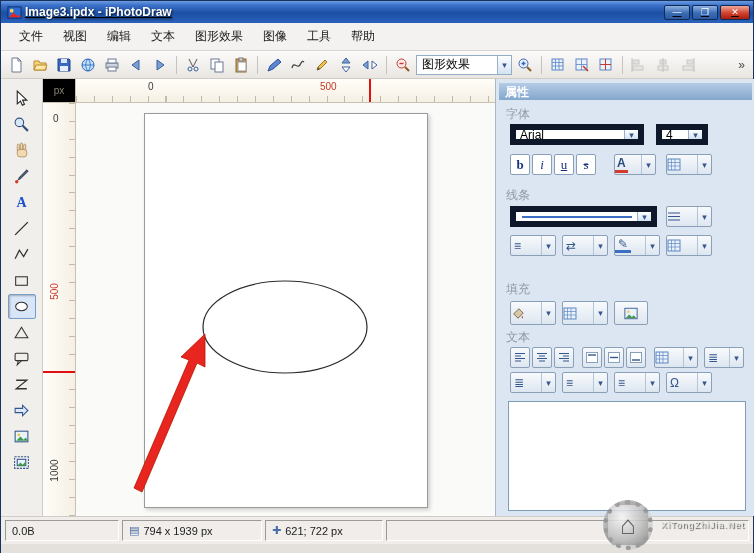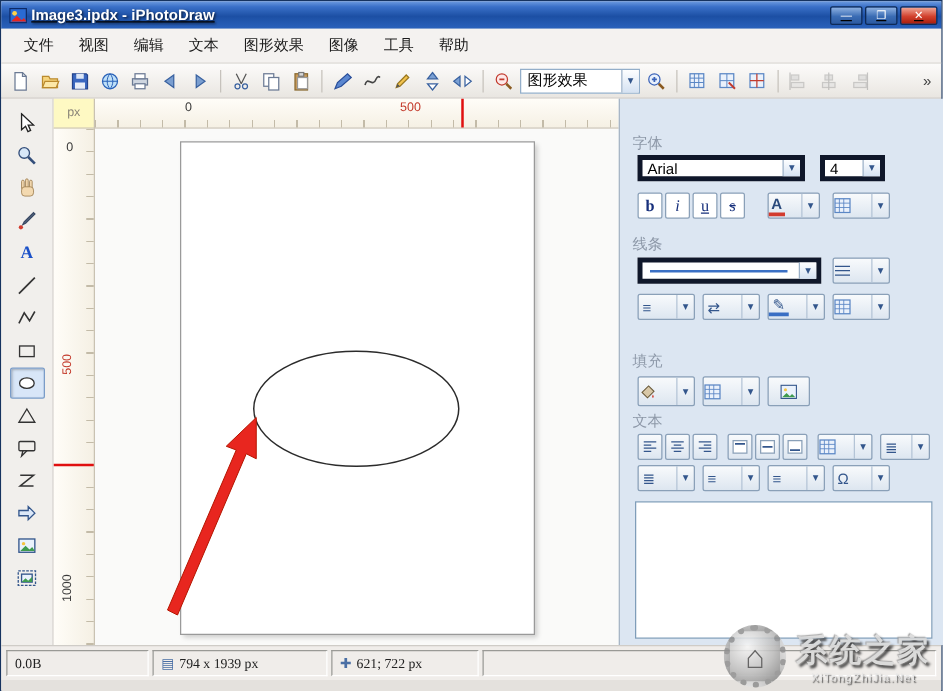--- a/index.html
+++ b/index.html
@@ -50,21 +50,21 @@
   .tool svg { width:17px; height:17px; }
   .tool.selected { background:#d8e6f8; border:1px solid #7a9cc8;
     box-shadow:inset 1px 1px 2px rgba(0,0,0,.25); }
   .tool .tool-letter { font-size:14px; font-weight:bold; color:#1a50c8;
     font-family:"Liberation Serif","DejaVu Serif",serif; }
 
   
   .canvas-region { position:absolute; left:42px; top:78px; width:452px; height:437px;
     background:#f1efec; }
   .ruler-corner { position:absolute; left:0; top:0; width:33px; height:24px;
-    background:#fef9c3; border-right:1px solid #c9c2b2; border-bottom:1px solid #c9c2b2;
+    background:#000000; border-right:1px solid #c9c2b2; border-bottom:1px solid #c9c2b2;
     font-size:10px; color:#8a8578; display:flex; align-items:center; justify-content:center; }
   .h-ruler { position:absolute; left:33px; top:0; right:0; height:24px;
     background:linear-gradient(#fffdf8,#f5f0e4); border-bottom:1px solid #c9c2b2; }
   .h-ruler::after { content:""; position:absolute; left:0; right:0; bottom:0; height:6px;
     background:repeating-linear-gradient(90deg,#c3bba8 0 1px,transparent 1px 17.9px); }
   .v-ruler { position:absolute; left:0; top:24px; width:33px; bottom:0;
     background:linear-gradient(90deg,#fffdf8,#f5f0e4); border-right:1px solid #c9c2b2; }
   .v-ruler::after { content:""; position:absolute; top:0; bottom:0; right:0; width:6px;
     background:repeating-linear-gradient(180deg,#c3bba8 0 1px,transparent 1px 17.9px); }
   .ruler-label { position:absolute; font-size:10px; color:#3a3a3a; }
@@ -80,42 +80,42 @@
     background:#fff; border:1px solid #9a9a9a; box-shadow:2px 2px 4px rgba(0,0,0,.18); }
   .shapes-svg { position:absolute; left:0; top:0; width:419px; height:413px; }
 
   
   .props { position:absolute; left:494px; top:78px; width:260px; height:437px;
     background:#dce6f2; border-left:1px solid #a8b6c6; }
   .props-header { position:absolute; left:3px; top:4px; right:3px; height:17px;
     background:linear-gradient(#b4cbe6,#84a7cc); color:#fff; font-weight:bold;
     font-size:12px; padding:1px 0 0 6px; }
   .section-label { position:absolute; left:10px; font-size:12px; color:#8d98a8; }
-  .combo { position:absolute; height:21px; background:#fff; border:4px solid #0f172a;
+  .combo { position:absolute; height:21px; background:#fff; border:6px solid #0f172a;
     display:flex; align-items:center; font-size:12px; padding-left:4px; }
   .combo-arrow { width:14px; height:100%; margin-left:auto; flex:0 0 auto;
     background:linear-gradient(#fdfeff,#d5e2f2); border-left:1px solid #9ab0c8;
     color:#33568c; font-size:9px; display:flex; align-items:center; justify-content:center; }
   .sbtn { position:absolute; height:21px; background:linear-gradient(#f8fafc,#dde6f0);
     border:1px solid #8aa0b8; border-radius:2px; display:flex; align-items:center;
     justify-content:center; font-size:12px; color:#2a4a7c; }
   .sbtn .combo-arrow { background:transparent; border-left:1px solid #b4c4d6; }
   .sbtn svg { width:14px; height:13px; }
   .fmt-btn { position:absolute; width:20px; height:21px; background:#fff;
     border:1px solid #8aa0b8; border-radius:2px; text-align:center;
     font-family:"Liberation Serif","DejaVu Serif",serif; font-size:13px;
     color:#17307c; line-height:19px; }
   .line-sample { width:110px; height:0; border-top:2px solid #3a6fc4; margin-left:2px; }
   .glyph-ico { font-size:12px; color:#33568c; padding:0 3px; }
   .notes-area { position:absolute; left:12px; top:322px; width:238px; height:110px;
     background:#fff; border:1px solid #7f9db9; }
 
   
   .statusbar { position:absolute; left:0; top:515px; right:0; height:28px;
-    background:#f0edea; border-top:1px solid #cfccc7;font-family:Liberation Serif, serif; }
+    background:#f0edea; border-top:1px solid #cfccc7; }
   .status-cell { position:absolute; top:3px; height:21px; border:1px solid;
     border-color:#9a9a96 #ffffff #ffffff #9a9a96; display:flex; align-items:center;
     padding:0 6px; font-size:11px; color:#222; gap:4px; }
   .status-ico { color:#4a6fa5; font-size:11px; }
   .bottom-strip { position:absolute; left:0; top:543px; right:0; height:10px;
     background:#e4e1dd; }
 
   
   .watermark { position:absolute; right:8px; bottom:2px; display:flex;
     align-items:center; gap:8px; opacity:.85; z-index:50; }
@@ -418,20 +418,21 @@
     <div class="viewport">
       <div class="page"></div>
       <svg class="shapes-svg" viewBox="0 0 419 413">
         <ellipse cx="209" cy="224" rx="82" ry="46" fill="none" stroke="#2b2b2b" stroke-width="1.2"></ellipse>
         <polygon points="129,231 129,264 121,260 66,389 58,385 113,257 105,254" fill="#e8261f" stroke="#b51500" stroke-width="0.8"></polygon>
       </svg>
     </div>
   </div>
 
   <div class="props">
+    <div class="props-header">属性</div>
 
     <span class="section-label" style="top:27px">字体</span>
     <div class="combo" style="left:14px;top:45px;width:134px">
       <span>Arial</span>
       <span class="combo-arrow">▾</span>
     </div>
     <div class="combo" style="left:160px;top:45px;width:52px">
       <span>4</span>
       <span class="combo-arrow">▾</span>
     </div>
@@ -584,18 +585,17 @@
     </div>
     <div class="status-cell" style="left:385px;right:4px"></div>
   </div>
   <div class="bottom-strip"></div>
 
   <div class="watermark">
     <div class="wm-logo">
       <span>⌂</span>
     </div>
     <div>
-      <div class="wm-title">系统之家</div>
       <div class="wm-sub">XiTongZhiJia.Net</div>
     </div>
   </div>
 
 </div>
 
 </body></html>

